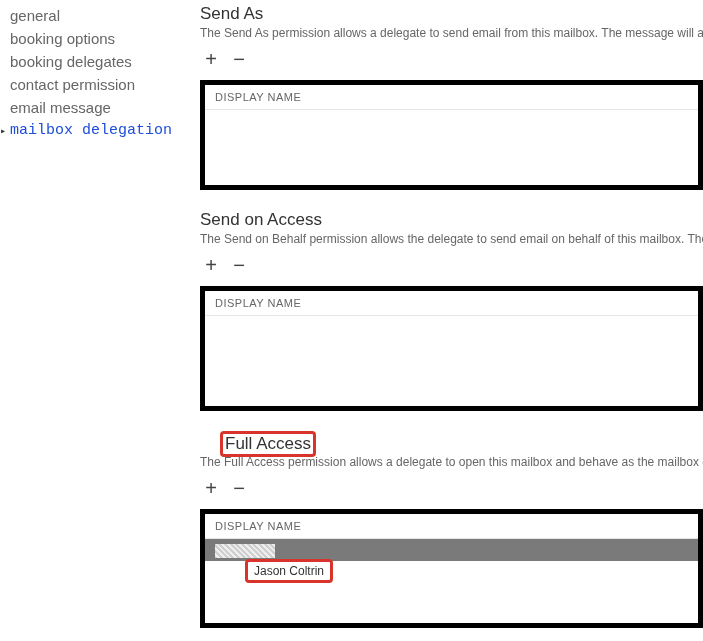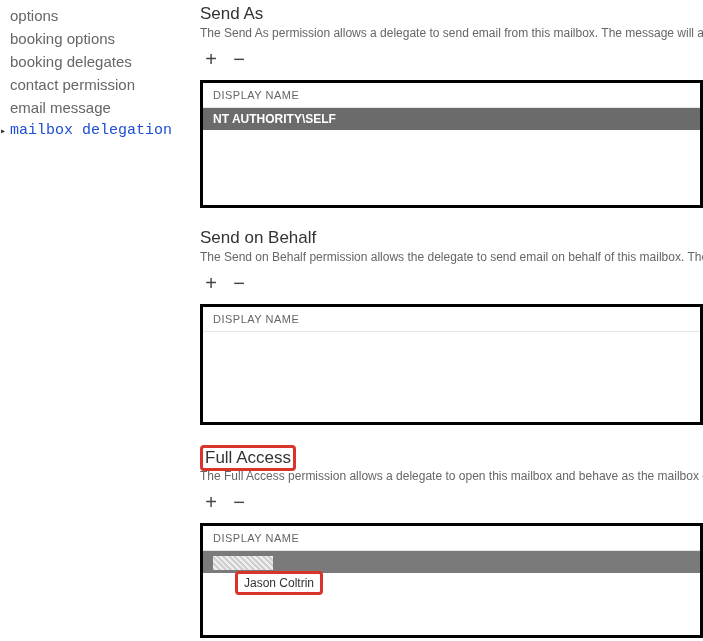--- a/index.html
+++ b/index.html
@@ -74,21 +74,21 @@
     display: flex;
     align-items: center;
     justify-content: center;
     font-size: 20px;
     font-weight: 300;
     color: #444;
     cursor: pointer;
     line-height: 1;
   }
   .grid {
-    border: 3px solid #000000;
+    border: 5px solid #000000;
     width: 100%;
   }
   .grid-header {
     padding: 6px 10px;
     font-size: 11px;
     color: #666;
     letter-spacing: 0.5px;
     border-bottom: 1px solid #e5e5e5;
     background: #fff;
   }
@@ -117,69 +117,69 @@
   .highlight-box {
     border: 3px solid #d9342b;
     border-radius: 4px;
     display: inline-block;
     padding: 0 2px;
     position: relative;
     z-index: 2;
   }
   .fa-title-wrap {
     margin-bottom: -2px;
+    margin-left: 20px;
   }
   .fa-row-highlight {
     position: relative;
-    margin-left: 16px;
+    margin-left: 24px;
     margin-top: -2px;
     padding-left: 16px;
   }
   .pixelated {
     display: inline-block;
     width: 60px;
     height: 14px;
     background:
       repeating-linear-gradient(45deg, #cfcfcf 0 2px, #efefef 2px 4px);
     vertical-align: middle;
   }
 </style>
 </head>
 <body>
 
 <div class="container">
   <div class="sidebar">
-    <div class="nav-item">options</div>
+    <div class="nav-item">general</div>
     <div class="nav-item">booking options</div>
     <div class="nav-item">booking delegates</div>
     <div class="nav-item">contact permission</div>
     <div class="nav-item">email message</div>
     <div class="nav-item active">mailbox delegation</div>
   </div>
 
   <div class="main">
 
     <div class="section">
       <div class="section-title">Send As</div>
       <div class="section-desc">The Send As permission allows a delegate to send email from this mailbox. The message will ap</div>
       <div class="btn-row">
         <div class="icon-btn">+</div>
         <div class="icon-btn">−</div>
       </div>
       <div class="grid">
         <div class="grid-header">DISPLAY NAME</div>
         <div class="grid-body">
-          <div class="grid-row selected">NT AUTHORITY\SELF</div>
           <div class="grid-empty"></div>
         </div>
       </div>
     </div>
 
     <div class="section">
-      <div class="section-title">Send on Behalf</div>
+      <div class="section-title">Send on Access</div>
       <div class="section-desc">The Send on Behalf permission allows the delegate to send email on behalf of this mailbox. The</div>
       <div class="btn-row">
         <div class="icon-btn">+</div>
         <div class="icon-btn">−</div>
       </div>
       <div class="grid">
         <div class="grid-header">DISPLAY NAME</div>
         <div class="grid-body">
           <div class="grid-empty-tall"></div>
         </div>

